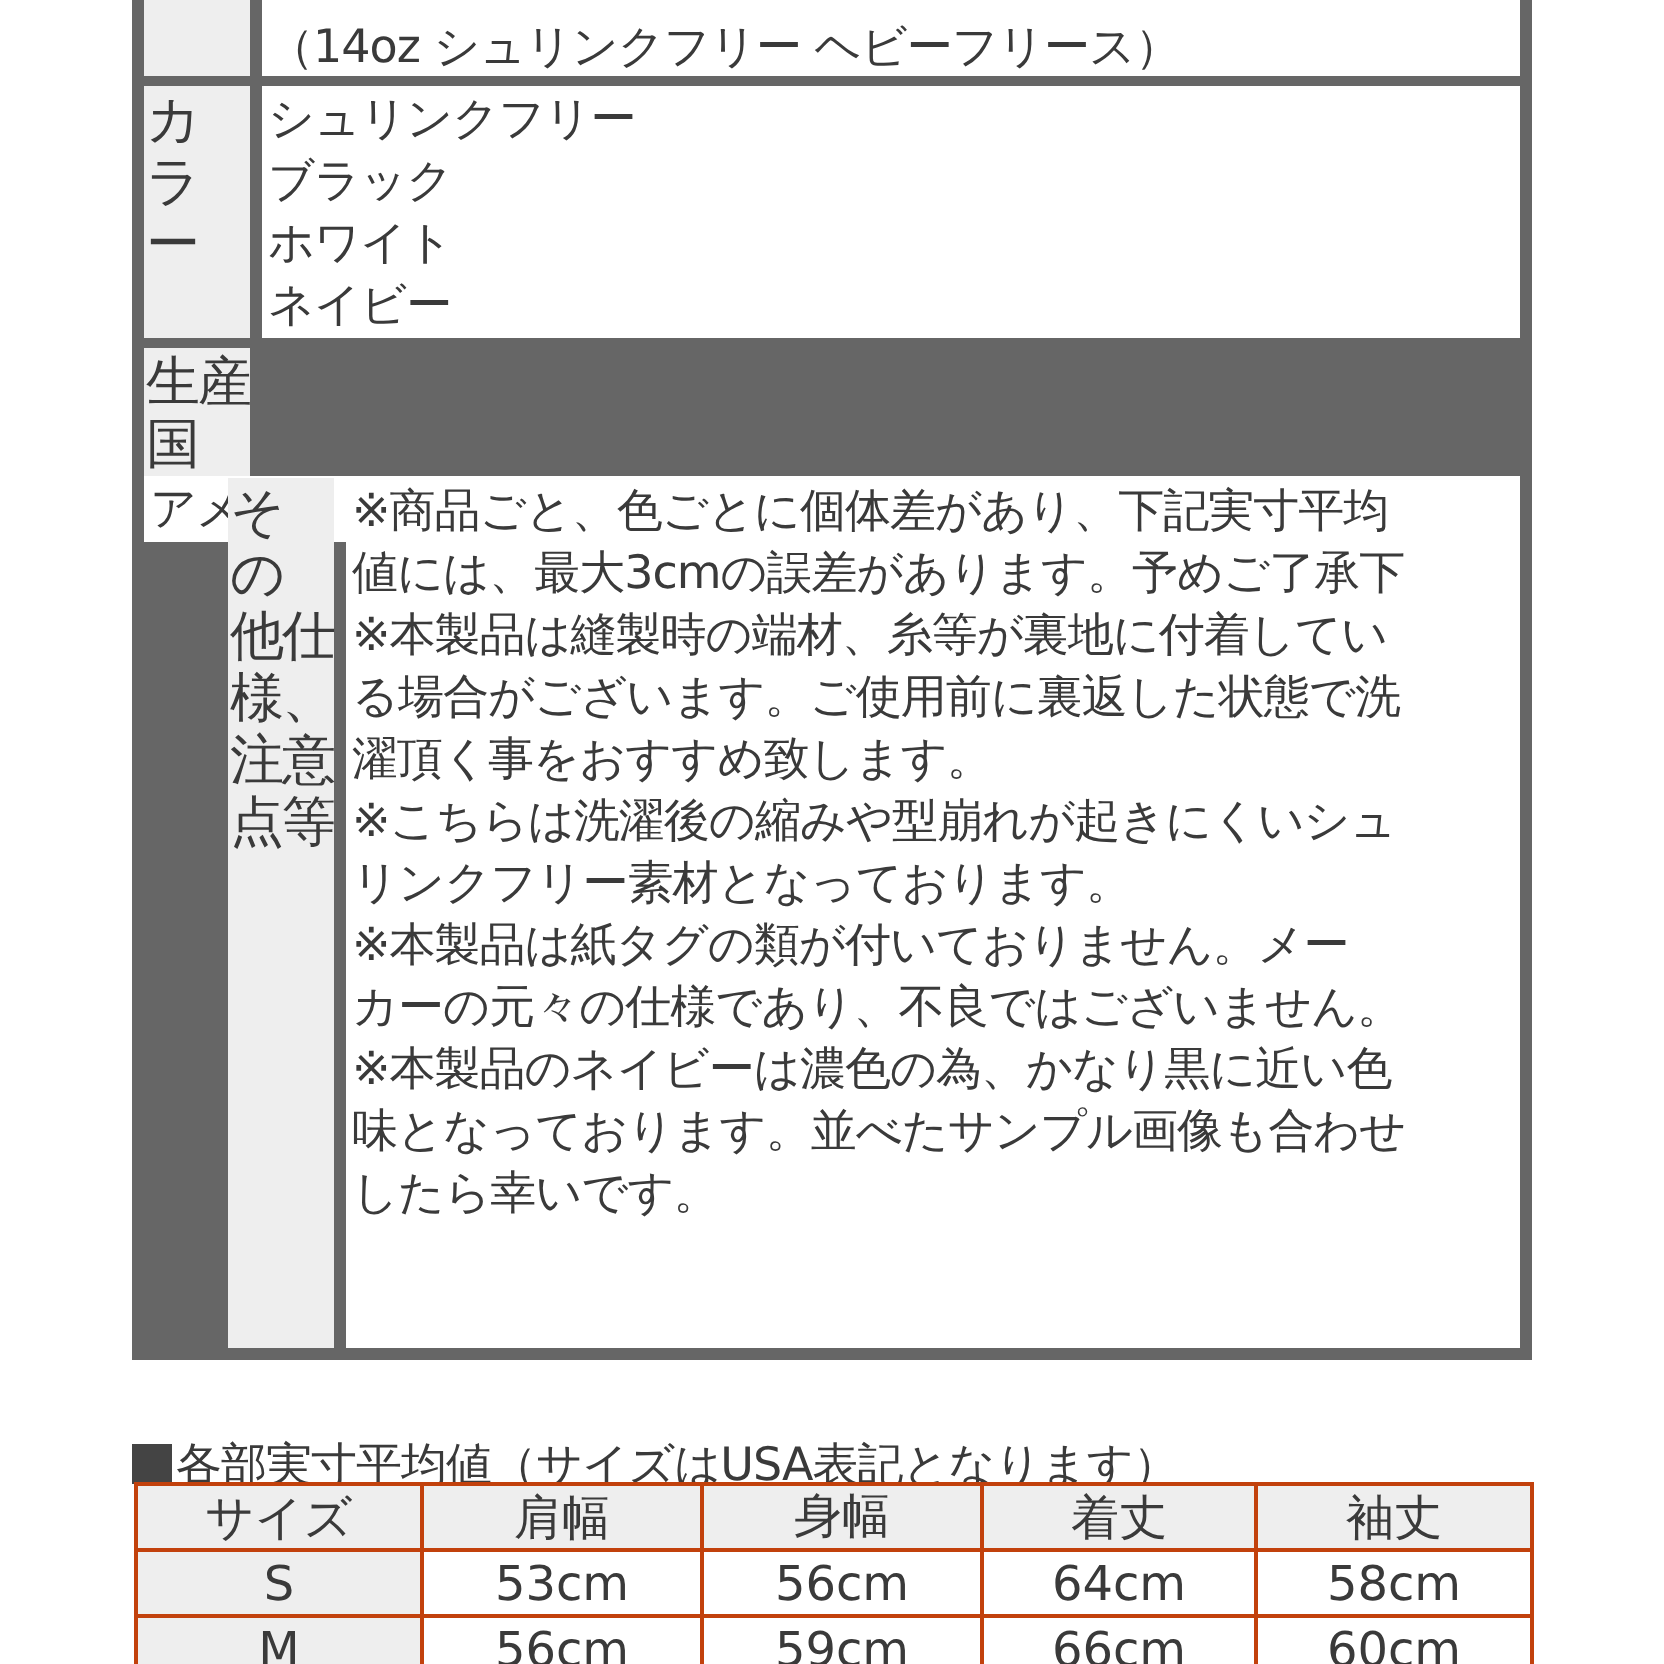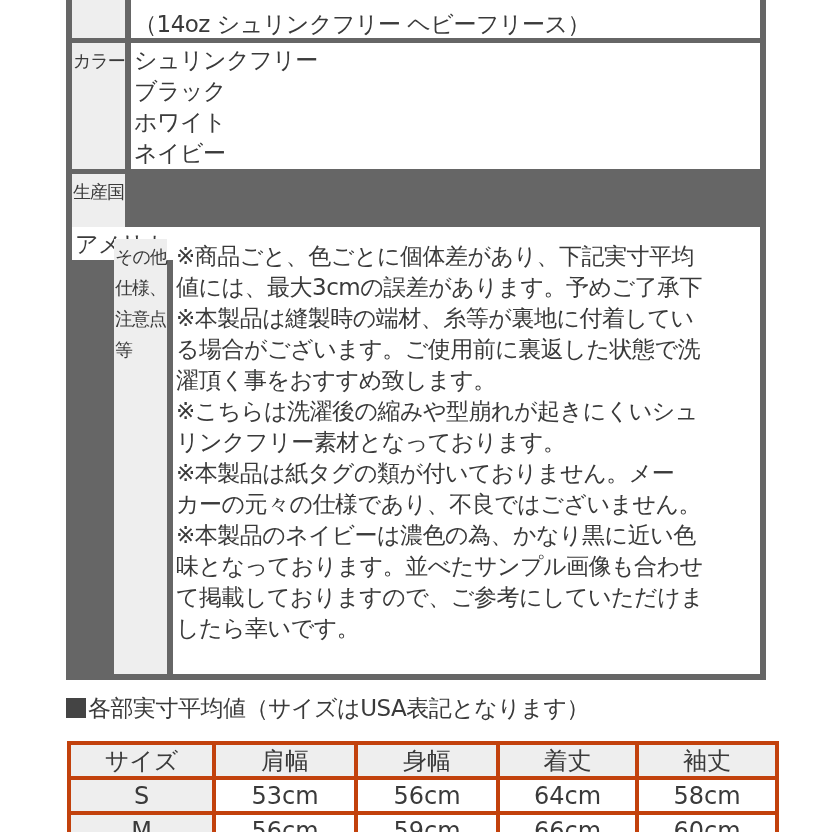--- a/index.html
+++ b/index.html
@@ -29,21 +29,21 @@
       margin-bottom: 5px;
     }
     .spec-row:last-child {
       margin-bottom: 0;
       padding-left: 42px;
     }
     .spec-label {
       width: 53px;
       flex: 0 0 53px;
       background: #eeeeee;
-      font-size: 18px;
+      font-size: 27px;
       line-height: 31px;
       padding: 2px 0 0 1px;
       box-sizing: border-box;
       letter-spacing: -1px;
       word-break: break-all;
       margin-right: 6px;
       color: #3a3a3a;
     }
     .spec-value {
       flex: 1;
@@ -60,21 +60,21 @@
       white-space: nowrap;
     }
     .row-material { height: 62px; }
     .row-color { height: 126px; }
     .row-origin { height: 60px; flex-direction: column; }
     .row-notes { height: 435px; }
 
     .size-title {
       position: absolute;
       left: 66px;
-      top: 692px;
+      top: 717px;
       font-size: 23px;
       line-height: 32px;
       color: #3a3a3a;
       white-space: nowrap;
       letter-spacing: -0.5px;
     }
     .size-title .square {
       display: inline-block;
       width: 20px;
       height: 20px;
@@ -84,21 +84,21 @@
     }
     .size-table {
       position: absolute;
       left: 67px;
       top: 741px;
       border-collapse: collapse;
       font-size: 24px;
       color: #3a3a3a;
     }
     .size-table td, .size-table th {
-      border: 4px solid #c2410c;
+      border: 2px solid #c2410c;
       height: 31px;
       padding: 0;
       text-align: center;
       font-weight: normal;
       line-height: 30px;
     }
     .size-table th {
       background: #eeeeee;
     }
     .size-table td.size-col {
@@ -149,21 +149,20 @@
       <span class="line">値には、最大3cmの誤差があります。予めご了承下</span>
       <span class="line">※本製品は縫製時の端材、糸等が裏地に付着してい</span>
       <span class="line">る場合がございます。ご使用前に裏返した状態で洗</span>
       <span class="line">濯頂く事をおすすめ致します。</span>
       <span class="line">※こちらは洗濯後の縮みや型崩れが起きにくいシュ</span>
       <span class="line">リンクフリー素材となっております。</span>
       <span class="line">※本製品は紙タグの類が付いておりません。メー</span>
       <span class="line">カーの元々の仕様であり、不良ではございません。</span>
       <span class="line">※本製品のネイビーは濃色の為、かなり黒に近い色</span>
       <span class="line">味となっております。並べたサンプル画像も合わせ</span>
-      <span class="line">て掲載しておりますので、ご参考にしていただけま</span>
       <span class="line">したら幸いです。</span>
     </div>
   </div>
 </div>
 
 <div class="size-title">
   <span class="square"></span><span>各部実寸平均値（サイズはUSA表記となります）</span>
 </div>
 
 <table class="size-table">

